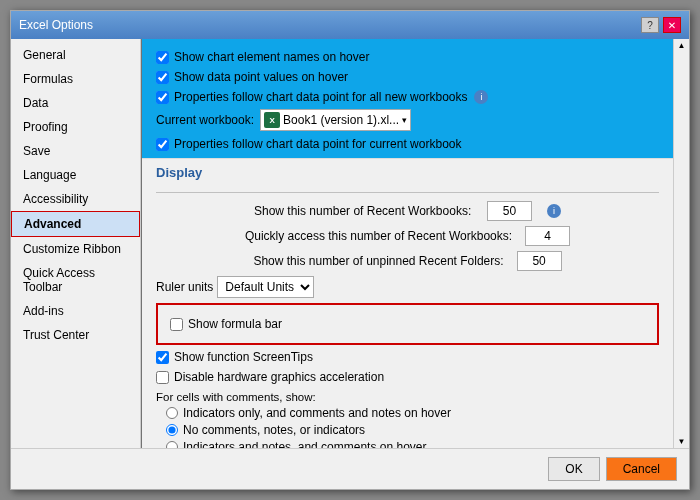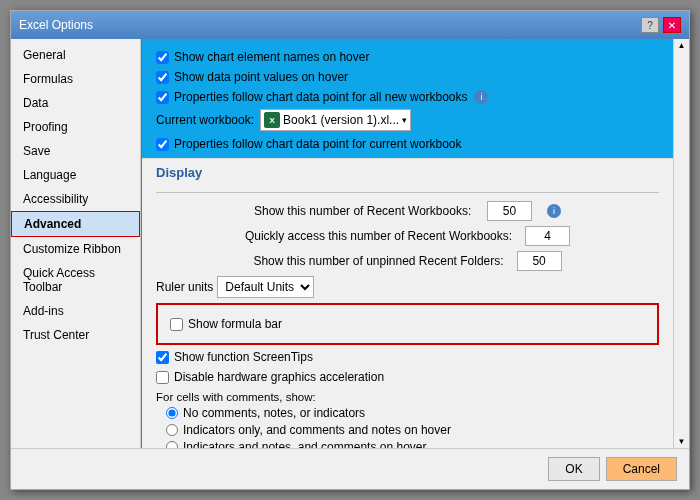--- a/index.html
+++ b/index.html
@@ -24,21 +24,21 @@
     .ruler-select { height: 22px; border: 1px solid #aaa; background: white; padding: 1px 3px; }
     .radio-row { display: flex; align-items: center; gap: 5px; margin-bottom: 3px; padding-left: 10px; }
     .radio-row input[type=radio] { width: 12px; height: 12px; }
     .highlighted-check { border: 2px solid #cc0000; padding: 12px; }
     .subheader { margin: 6px 0 3px 0; font-size: 11.5px; }
     .info-icon { display: inline-flex; width: 14px; height: 14px; background: #4a80c4; border-radius: 50%; color: white; font-size: 9px; align-items: center; justify-content: center; margin-left: 2px; cursor: pointer; }
     .workbook-row { display: flex; align-items: center; gap: 6px; margin-bottom: 5px; }
     .excel-icon { width: 16px; height: 16px; background: #1d6f42; color: white; font-size: 8px; display: inline-flex; align-items: center; justify-content: center; font-weight: bold; border-radius: 2px; flex-shrink: 0; }
     .display-section { background: #f0f0f0; padding: 6px 10px; margin: 4px -14px; padding-left: 14px; padding-right: 14px; border-top: 1px solid #ddd; border-bottom: 1px solid #ddd; }
     .dialog-footer { background: #f0f0f0; border-top: 1px solid #ccc; padding: 8px 12px; display: flex; justify-content: flex-end; gap: 6px; }
-    .btn { height: 24px; padding: 0 16px; border: 1px solid #aaa; background: #fdba74; cursor: pointer; font-size: 12px; }
+    .btn { height: 24px; padding: 0 16px; border: 1px solid #aaa; background: #f97316; cursor: pointer; font-size: 12px; }
     .btn.primary { background: #e8e8e8; }
     .top-section { margin-bottom: 6px; }
     .select-with-icon { display: inline-flex; align-items: center; border: 1px solid #aaa; background: white; height: 22px; padding: 0 3px; gap: 3px; }
   </style>
 </head>
 <body>
 
 <div class="dialog">
 
   <div class="title-bar">
@@ -128,26 +128,26 @@
           <input type="checkbox" checked="" style="">
           <span>Show function ScreenTips</span>
         </div>
         <div class="check-row">
           <input type="checkbox" style="">
           <span>Disable hardware graphics acceleration</span>
         </div>
 
         <div class="subheader">For cells with comments, show:</div>
         <div class="radio-row">
+          <input type="radio" name="comments" style="">
+          <span>Indicators only, and comments and notes on hover</span>
+        </div>
+        <div class="radio-row">
           <input type="radio" name="comments" checked="" style="">
           <span>No comments, notes, or indicators</span>
-        </div>
-        <div class="radio-row">
-          <input type="radio" name="comments" style="">
-          <span>Indicators only, and comments and notes on hover</span>
         </div>
         <div class="radio-row">
           <input type="radio" name="comments" style="">
           <span>Indicators and notes, and comments on hover</span>
         </div>
 
         <div class="subheader">Default direction:</div>
         <div class="radio-row">
           <input type="radio" name="direction" style="">
           <span>Right-to-left</span>

